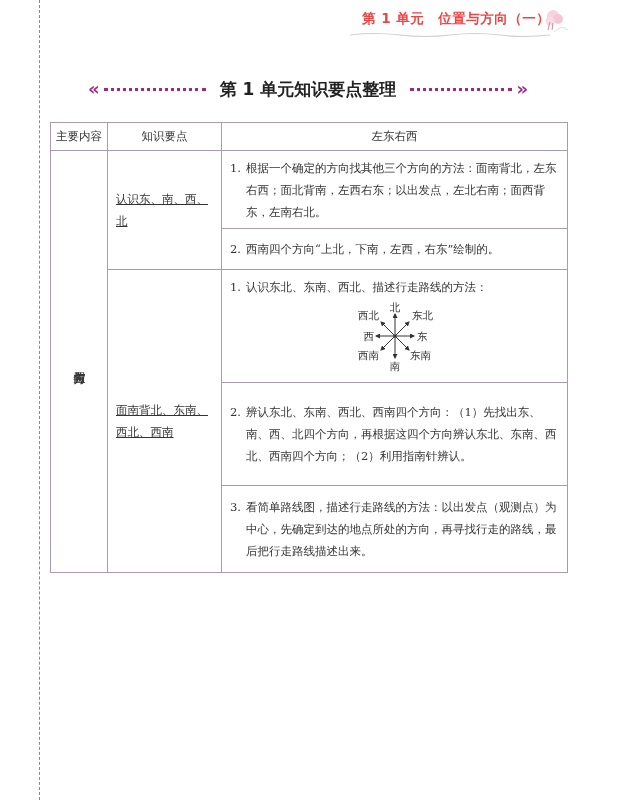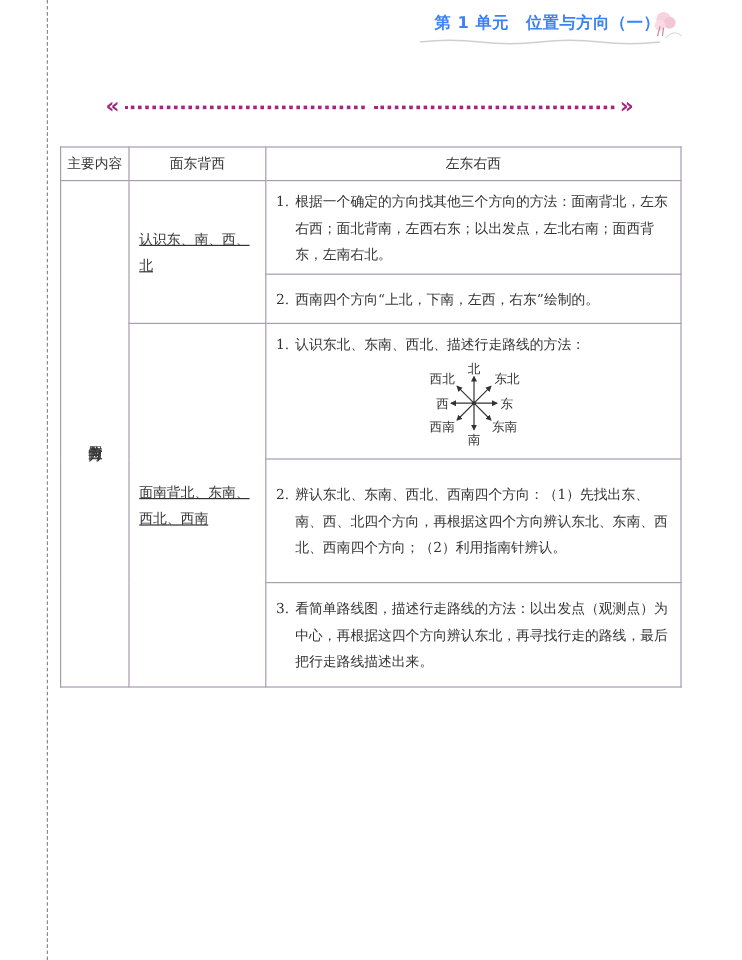--- a/index.html
+++ b/index.html
@@ -9,21 +9,21 @@
       font-family: "DejaVu Serif", "Liberation Serif", serif;
       color: #2a2a2a;
     }
     .dash-line {
       position: absolute; left: 39px; top: 0; width: 0; height: 800px;
       border-left: 1.5px dashed #8a8a8a;
     }
     .running-head {
       position: absolute; left: 362px; top: 10px; height: 22px;
       font-family: "DejaVu Sans", "Liberation Sans", sans-serif;
-      font-size: 13.5px; font-weight: bold; color: #3b82f6;
+      font-size: 13.5px; font-weight: bold; color: #ef4444;
       letter-spacing: 0.5px; white-space: nowrap;
     }
     .running-head .sep { display: inline-block; width: 14px; }
     .head-underline {
       position: absolute; left: 350px; top: 32px; width: 200px; height: 6px;
     }
     .flower {
       position: absolute; left: 540px; top: 6px; width: 30px; height: 30px;
     }
     .section-title {
@@ -82,34 +82,35 @@
   <circle cx="13" cy="10" r="6" fill="#f6d3df"></circle>
   <circle cx="18" cy="13" r="5" fill="#f3c6d6"></circle>
   <circle cx="10" cy="15" r="4.5" fill="#f8dbe5"></circle>
   <path d="M8 24 L10 16 M12 24 L13 17" stroke="#c98aa3" stroke-width="1"></path>
   <path d="M14 26 Q 22 18 28 24" fill="none" stroke="#dddddd" stroke-width="1"></path>
 </svg>
 
 <div class="section-title">
   <span class="chev">«</span>
   <span class="dots"></span>
+  <span class="title-text">第 1 单元知识要点整理</span>
   <span class="dots"></span>
   <span class="chev">»</span>
 </div>
 
 <table class="kp">
   <colgroup>
       <col class="col1">
       <col class="col2">
       <col class="col3">
     </colgroup>
   <tbody>
       <tr>
     <th>主要内容</th>
-    <th>面东背西</th>
+    <th>知识要点</th>
     <th>左东右西</th>
   </tr>
 
   <tr>
     <td rowspan="5">
       <div class="vert">位置与方向</div>
     </td>
     <td rowspan="2" class="topic">认识东、南、西、北</td>
     <td class="detail" style="height:77px;">
       <div class="item">
@@ -169,18 +170,18 @@
       <div class="item">
             <span class="num">2.</span>
             <span>辨认东北、东南、西北、西南四个方向：（1）先找出东、南、西、北四个方向，再根据这四个方向辨认东北、东南、西北、西南四个方向；（2）利用指南针辨认。</span>
           </div>
     </td>
   </tr>
   <tr>
     <td class="detail" style="height:86px;">
       <div class="item">
             <span class="num">3.</span>
-            <span>看简单路线图，描述行走路线的方法：以出发点（观测点）为中心，再根据这四个方向辨认东北，再寻找行走的路线，最后把行走路线描述出来。</span>
+            <span>看简单路线图，描述行走路线的方法：以出发点（观测点）为中心，先确定到达的地点所处的方向，再寻找行走的路线，最后把行走路线描述出来。</span>
           </div>
     </td>
   </tr>
 </tbody>
   </table>
 
 </body></html>

